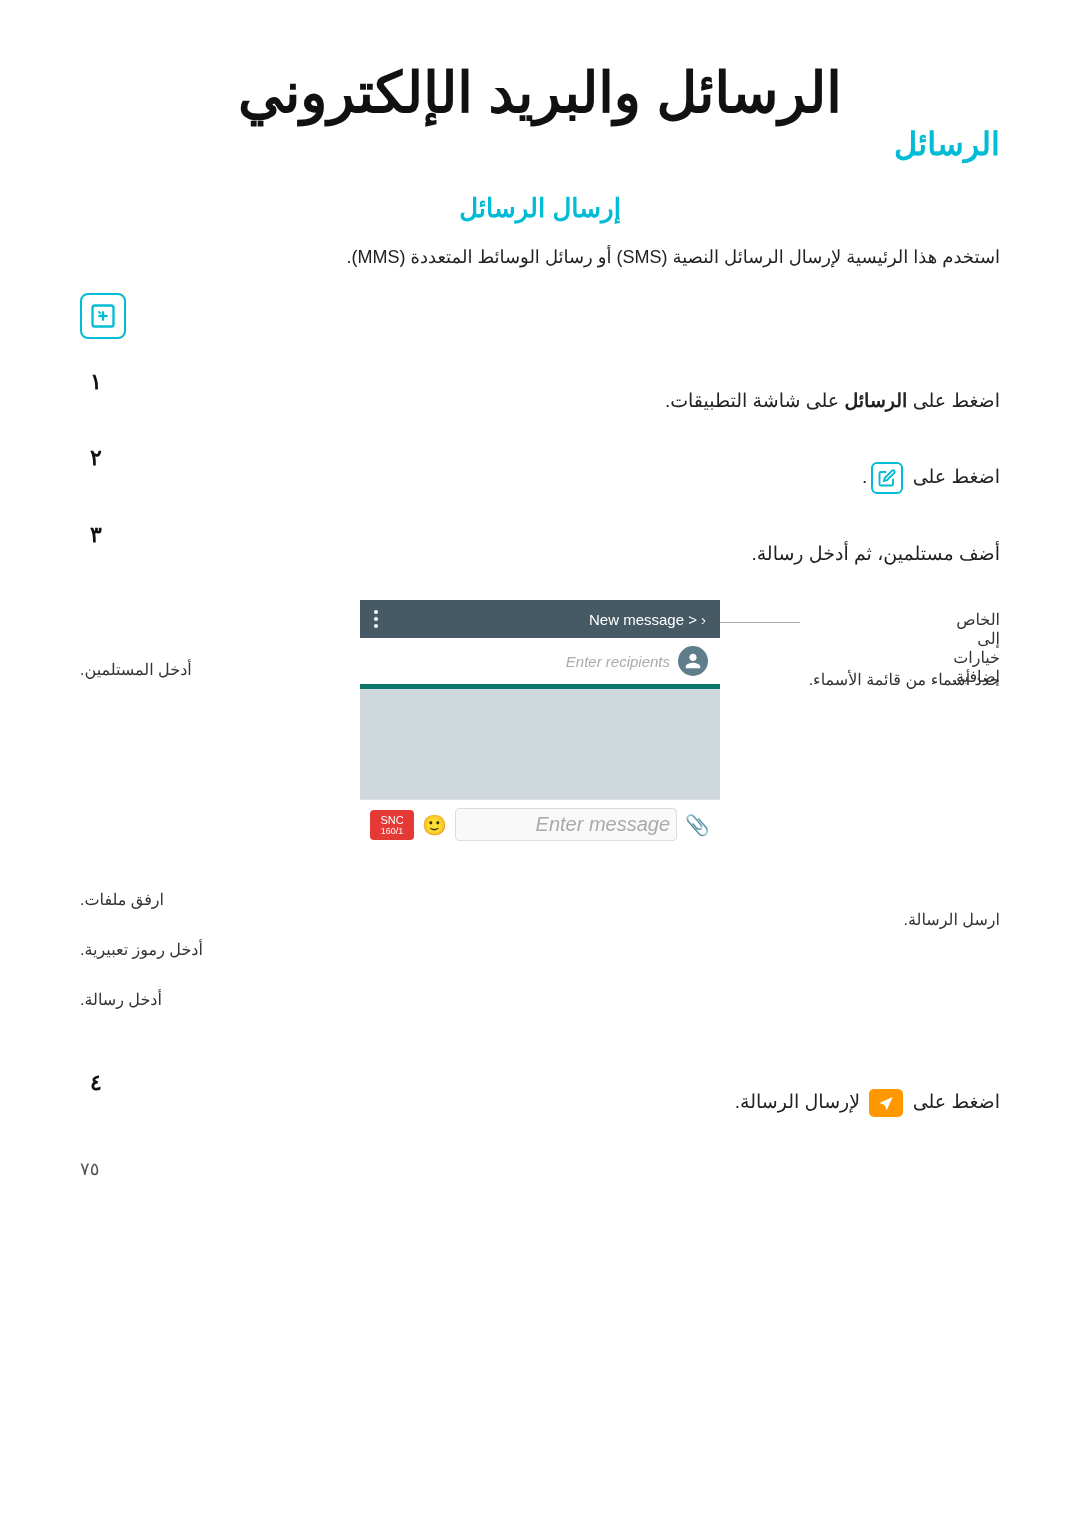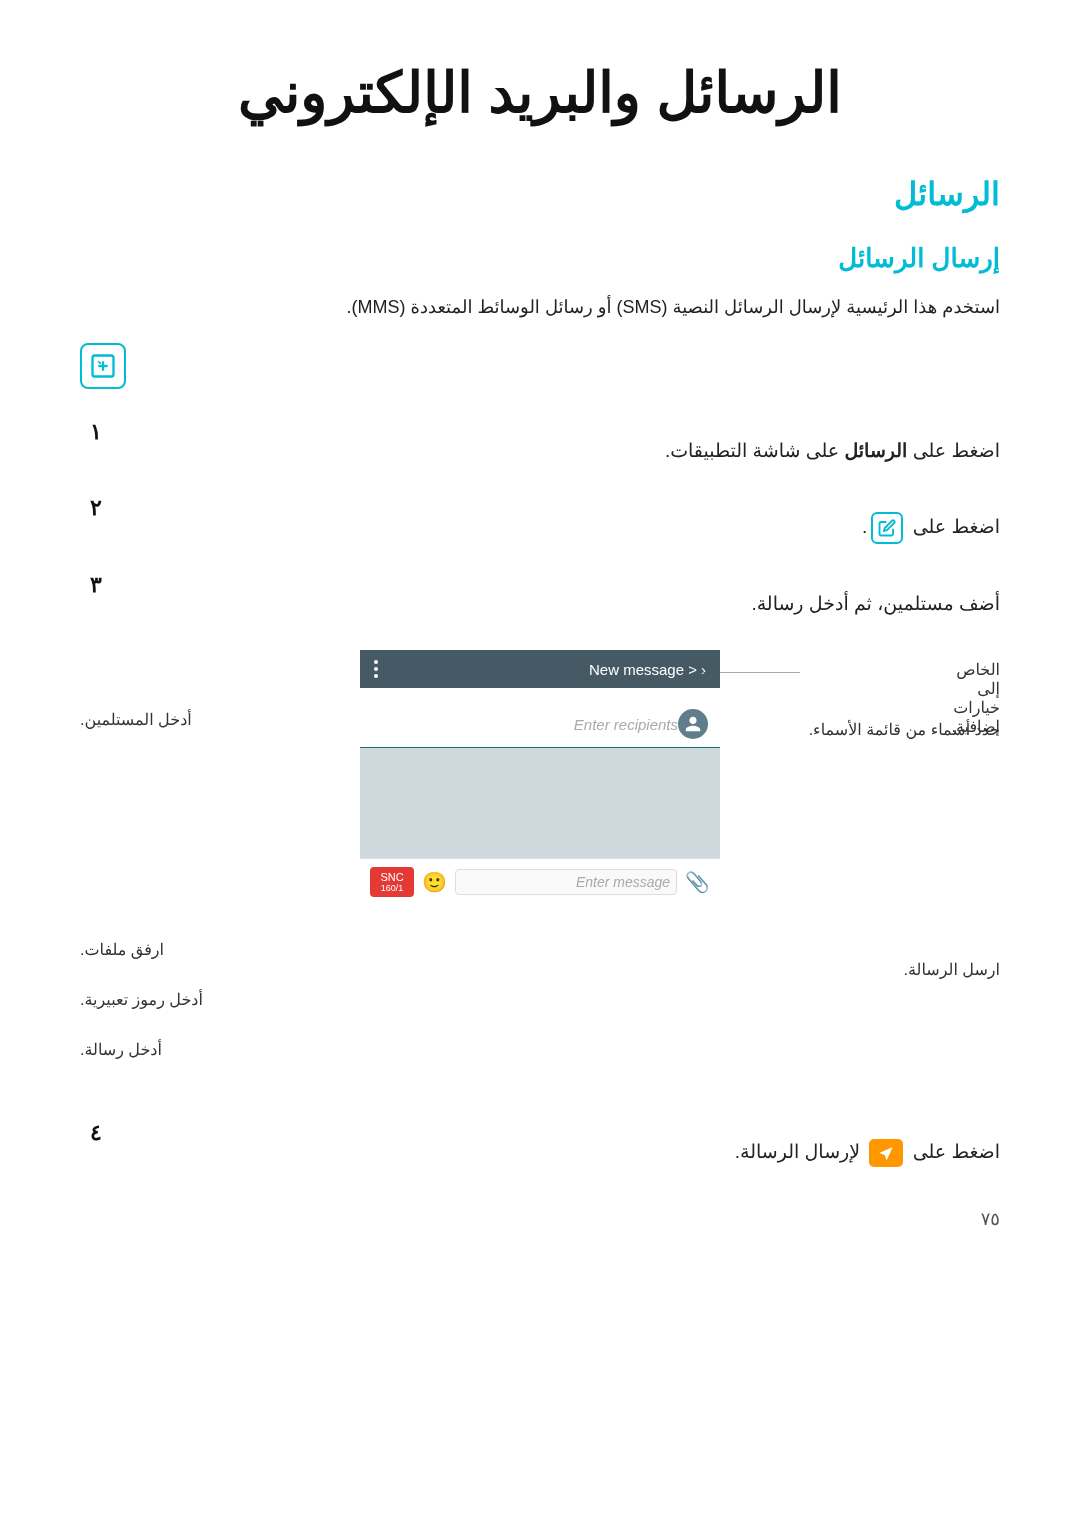--- a/index.html
+++ b/index.html
@@ -12,37 +12,36 @@
       position: relative;
       direction: rtl;
       padding: 60px 80px 60px 80px;
     }
 
     .main-title {
       text-align: center;
       font-size: 56px;
       font-weight: bold;
       color: #111111;
-      margin-bottom: 50px;
       letter-spacing: 1px;
     }
 
     .section-title {
       color: #00bcd4;
       font-size: 32px;
       font-weight: bold;
       text-align: right;
       margin-bottom: 30px;
     }
 
     .subsection-title {
       color: #00bcd4;
       font-size: 26px;
       font-weight: bold;
-      text-align: right;
+      text-align: center;
       margin-bottom: 18px;
     }
 
     .intro-text {
       font-size: 18px;
       color: #222;
       text-align: right;
       margin-bottom: 18px;
       line-height: 1.7;
     }
@@ -168,22 +167,22 @@
       background: white;
       border-radius: 50%;
       display: block;
     }
 
     .phone-recipients-row {
       background: white;
       display: flex;
       align-items: center;
       padding: 8px 12px;
-      border-bottom: 1px solid #0f766e;
-      margin-top: 13px;
+      border-bottom: 5px solid #0f766e;
+      gap: 8px;
     }
 
     .phone-recipients-input {
       flex: 1;
       font-size: 15px;
       color: #aaa;
       font-style: italic;
     }
 
     .phone-contacts-icon {
@@ -210,21 +209,21 @@
       gap: 8px;
     }
 
     .phone-attach-icon {
       color: #607d8b;
       font-size: 20px;
     }
 
     .phone-compose-input {
       flex: 1;
-      font-size: 14px;
+      font-size: 20px;
       color: #aaa;
       font-style: italic;
       padding: 4px 6px;
       background: #f9f9f9;
       border: 1px solid #ddd;
       border-radius: 4px;
     }
 
     .phone-emoji-icon {
       font-size: 20px;
@@ -239,21 +238,21 @@
       border-radius: 4px;
       text-align: center;
       min-width: 44px;
     }
 
     .phone-send-count {
       font-size: 9px;
     }
 
     .footer-page {
-      text-align: right;
+      text-align: left;
       font-size: 18px;
       color: #555;
       margin-top: 40px;
     }
 
     
     .diagram-area {
       position: relative;
       width: 100%;
       height: 430px;

